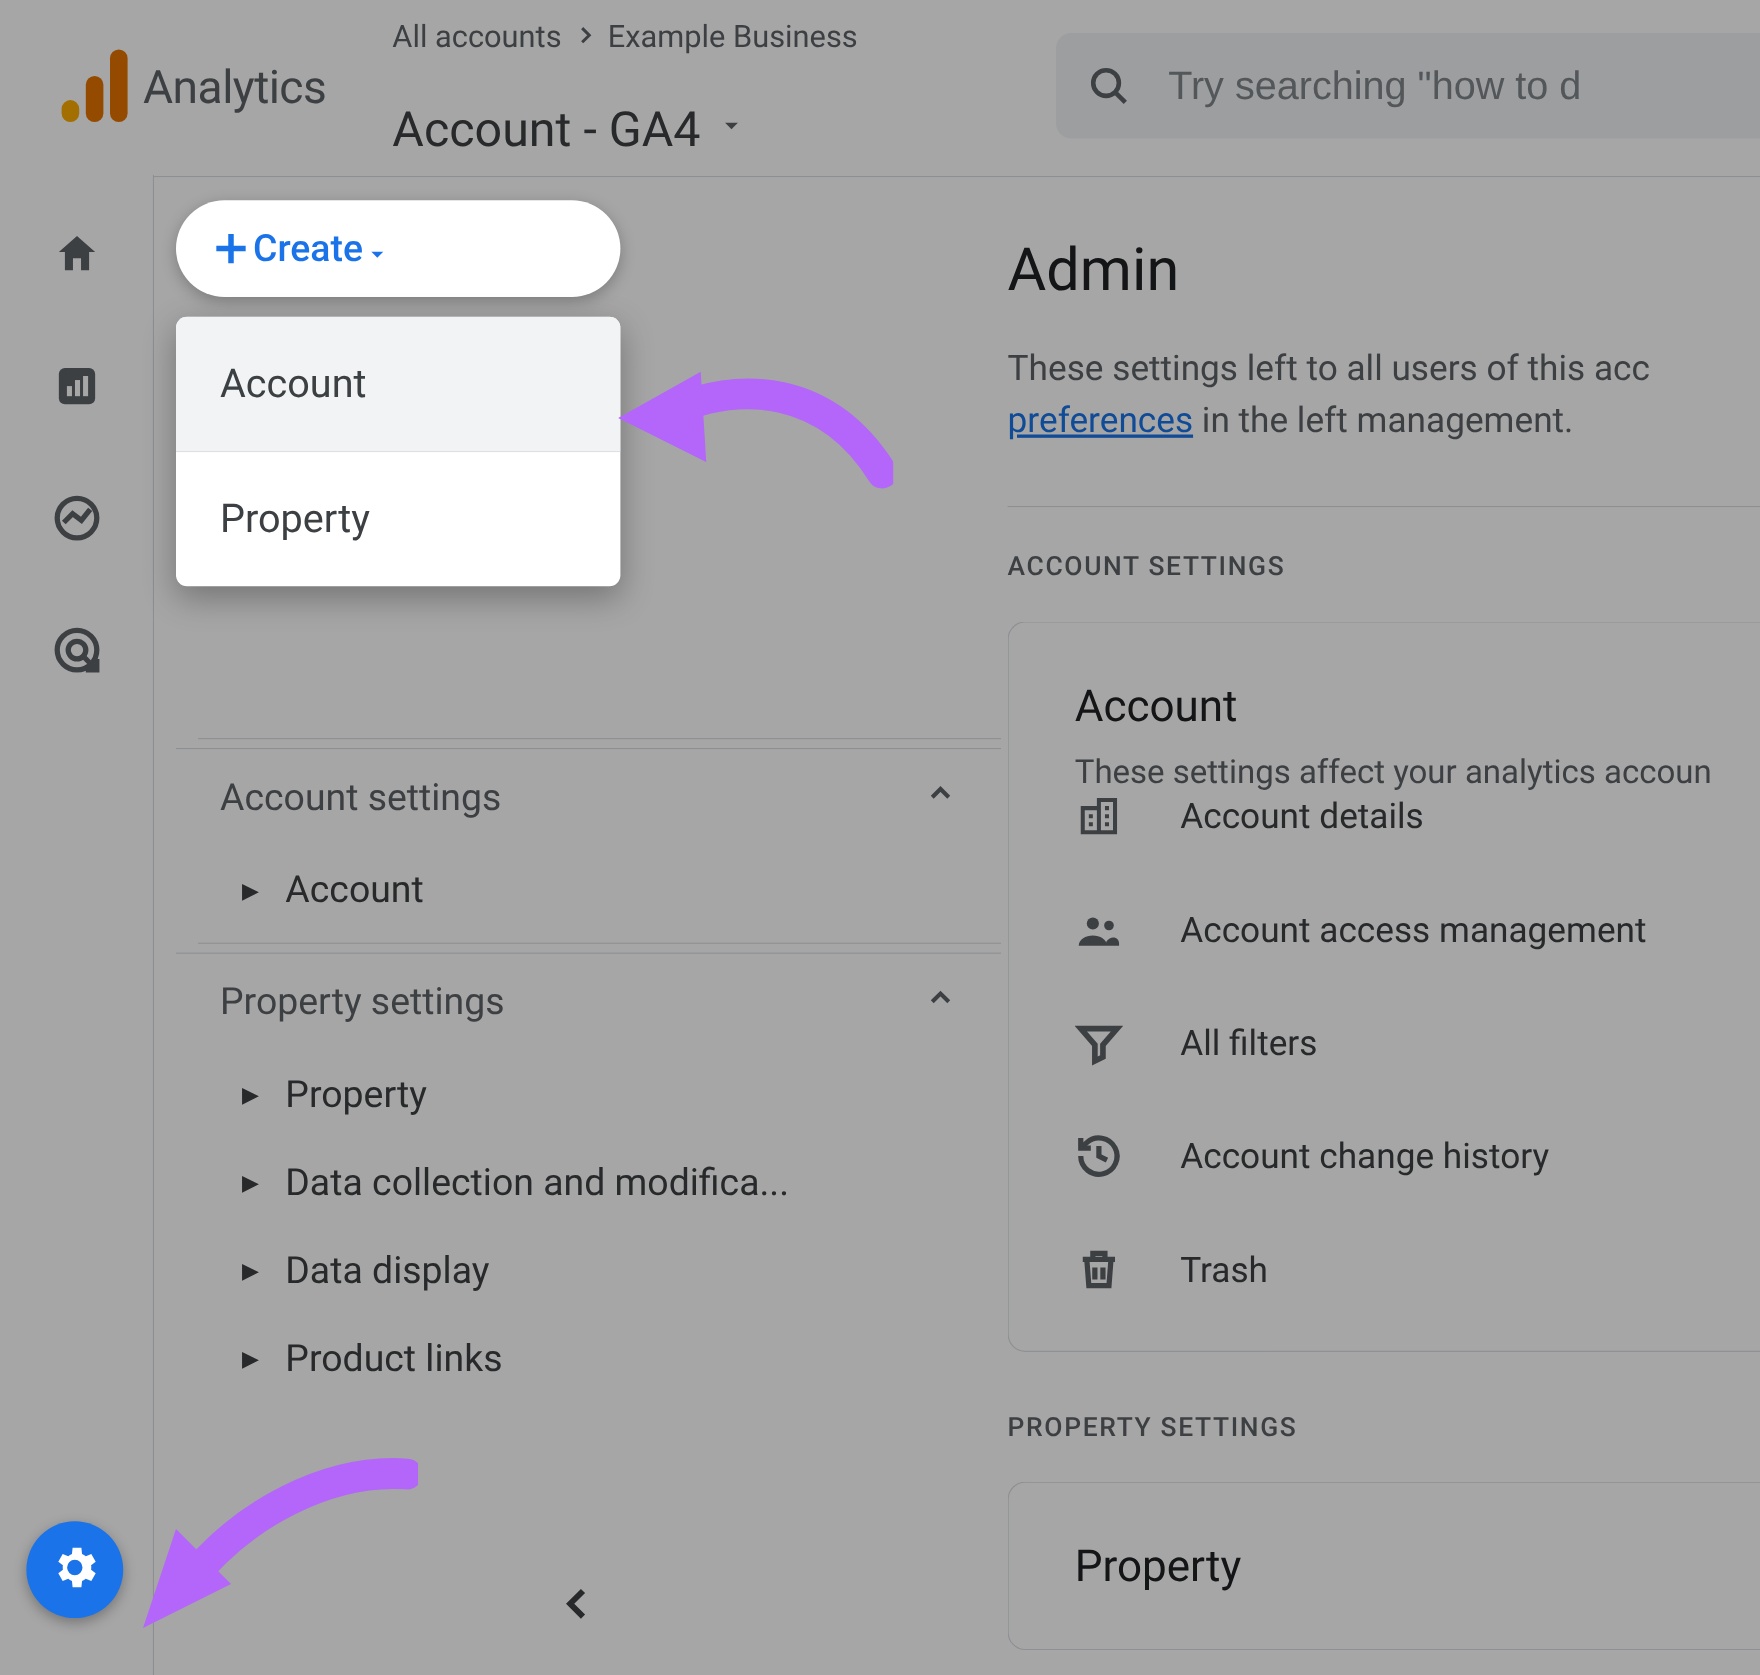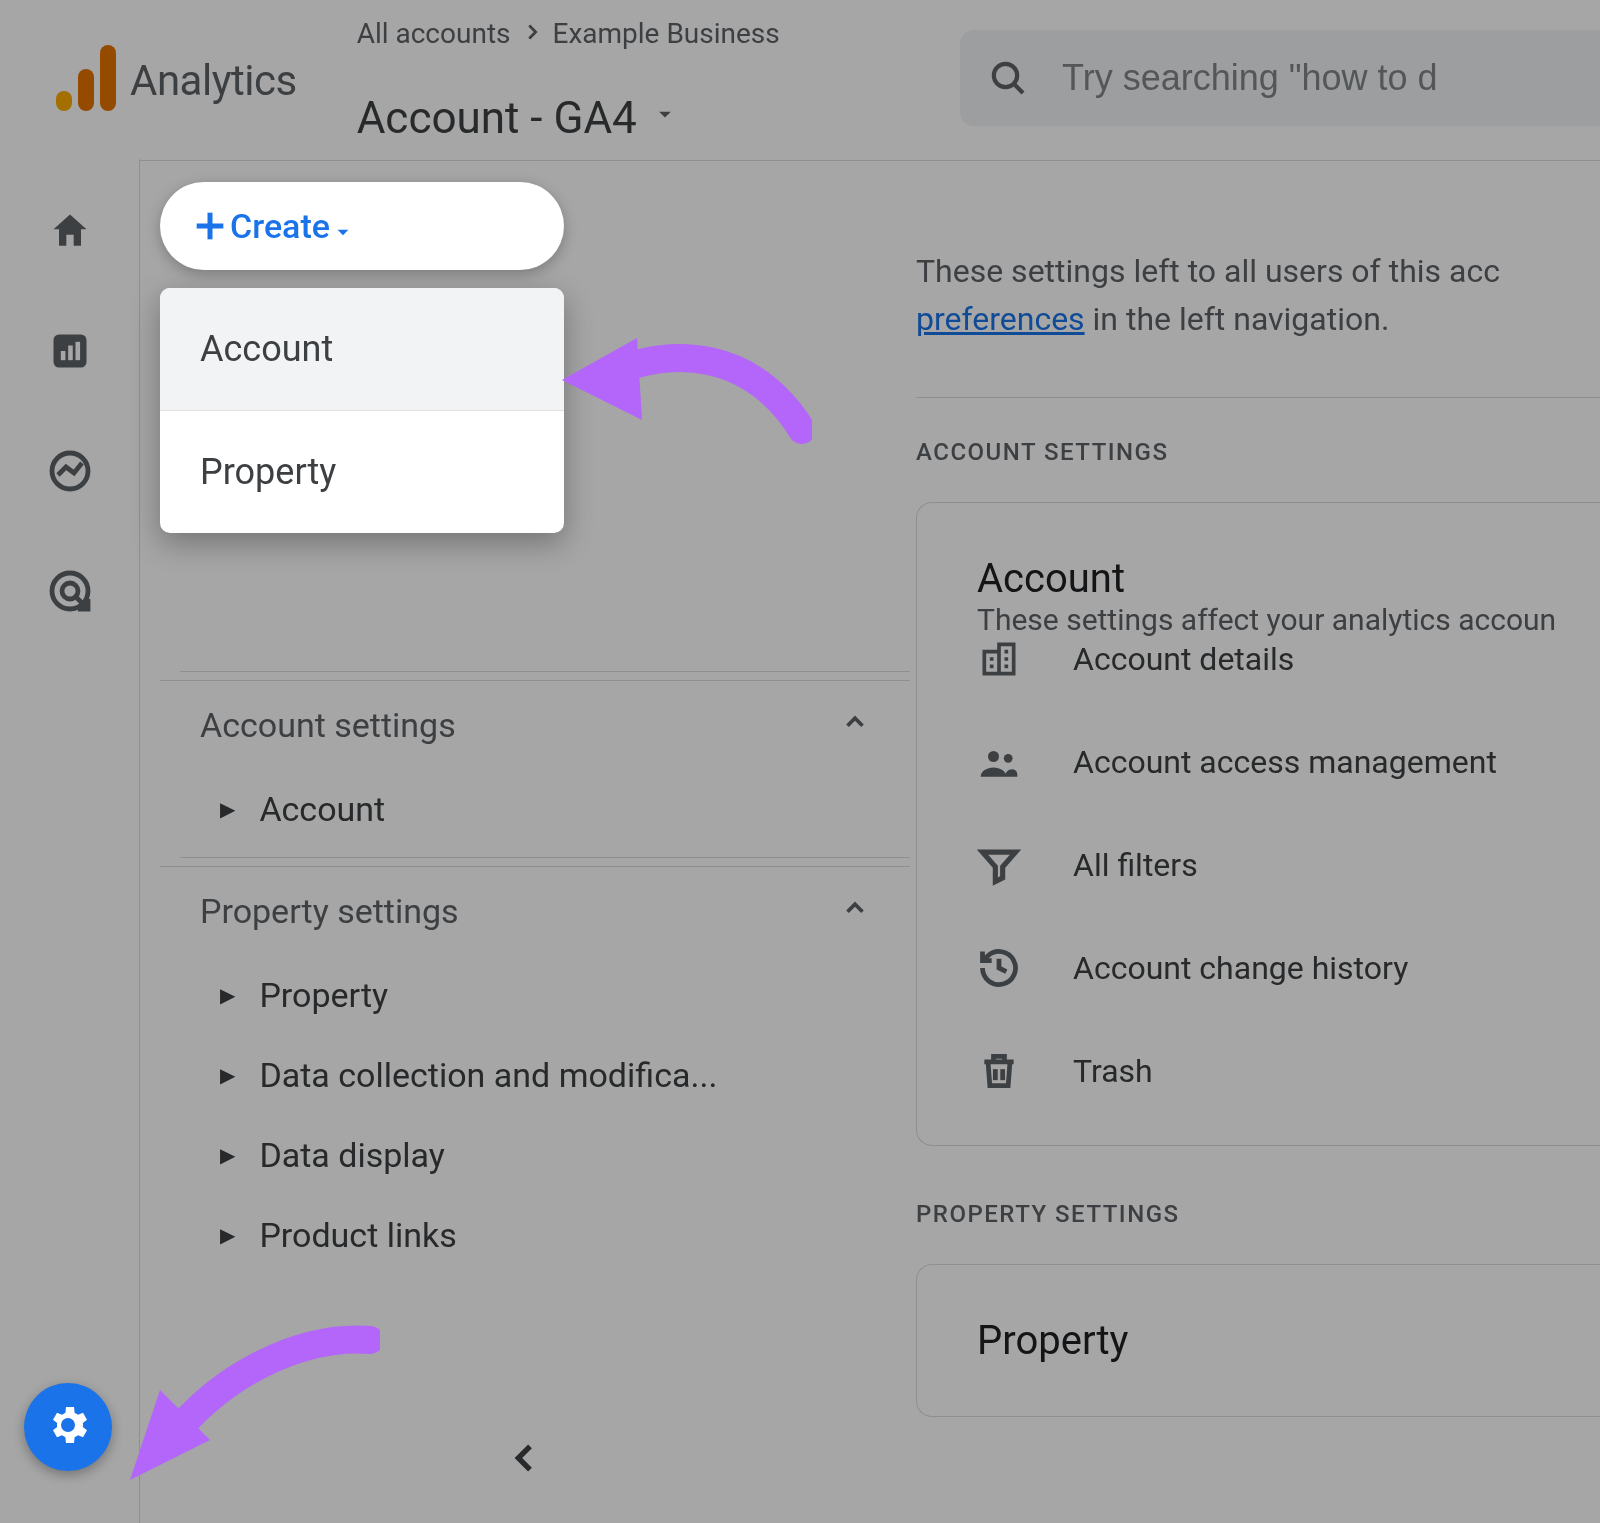--- a/index.html
+++ b/index.html
@@ -93,21 +93,21 @@
   .divider { border:none; border-top:1px solid #dadce0; margin:54px 0 40px 0; }
 
   .group-label { font-size:24px; letter-spacing:1.5px; color:#5f6368; font-weight:500; }
 
   .card {
     border:1px solid #dadce0; border-radius:16px;
     margin-top:36px; padding:52px 0 52px 60px;
     border-right:none; border-top-right-radius:0; border-bottom-right-radius:0;
   }
   .card-title { font-size:40px; color:#202124; }
-  .card-desc  { font-size:30px; color:#5f6368; }
+  .card-desc  { font-size:30px; color:#5f6368; margin-top:20px; }
   .card-list  { display:flex; flex-direction:column; gap:59px; }
   .card-row   { display:flex; align-items:center; gap:52px; font-size:32px; color:#3c4043; }
   .card-row .ic { width:44px; height:44px; color:#5f6368; display:flex; align-items:center; justify-content:center; }
 
   
   .create-wrap {
     position:absolute; left:160px; top:182px; z-index:100;
   }
   .create-btn {
     display:flex; align-items:center; 
@@ -263,23 +263,24 @@
   </div>
 </div>
 
 <div class="collapse-btn">
   <svg viewBox="0 0 24 24" fill="none" stroke="#3c4043" stroke-width="3.2">
       <polyline points="15 5 8 12 15 19"></polyline>
     </svg>
 </div>
 
 <div class="admin-main">
+  <div class="admin-title">Admin</div>
   <div class="admin-desc">
     <span>These settings left to all users of this acc</span>
-    <a href="#">preferences</a><span> in the left navigation.</span>
+    <a href="#">preferences</a><span> in the left management.</span>
   </div>
 
   <hr class="divider">
 
   <div class="group-label">ACCOUNT SETTINGS</div>
 
   <div class="card">
     <div class="card-title">Account</div>
     <div class="card-desc">These settings affect your analytics accoun</div>
     <div class="card-list">

